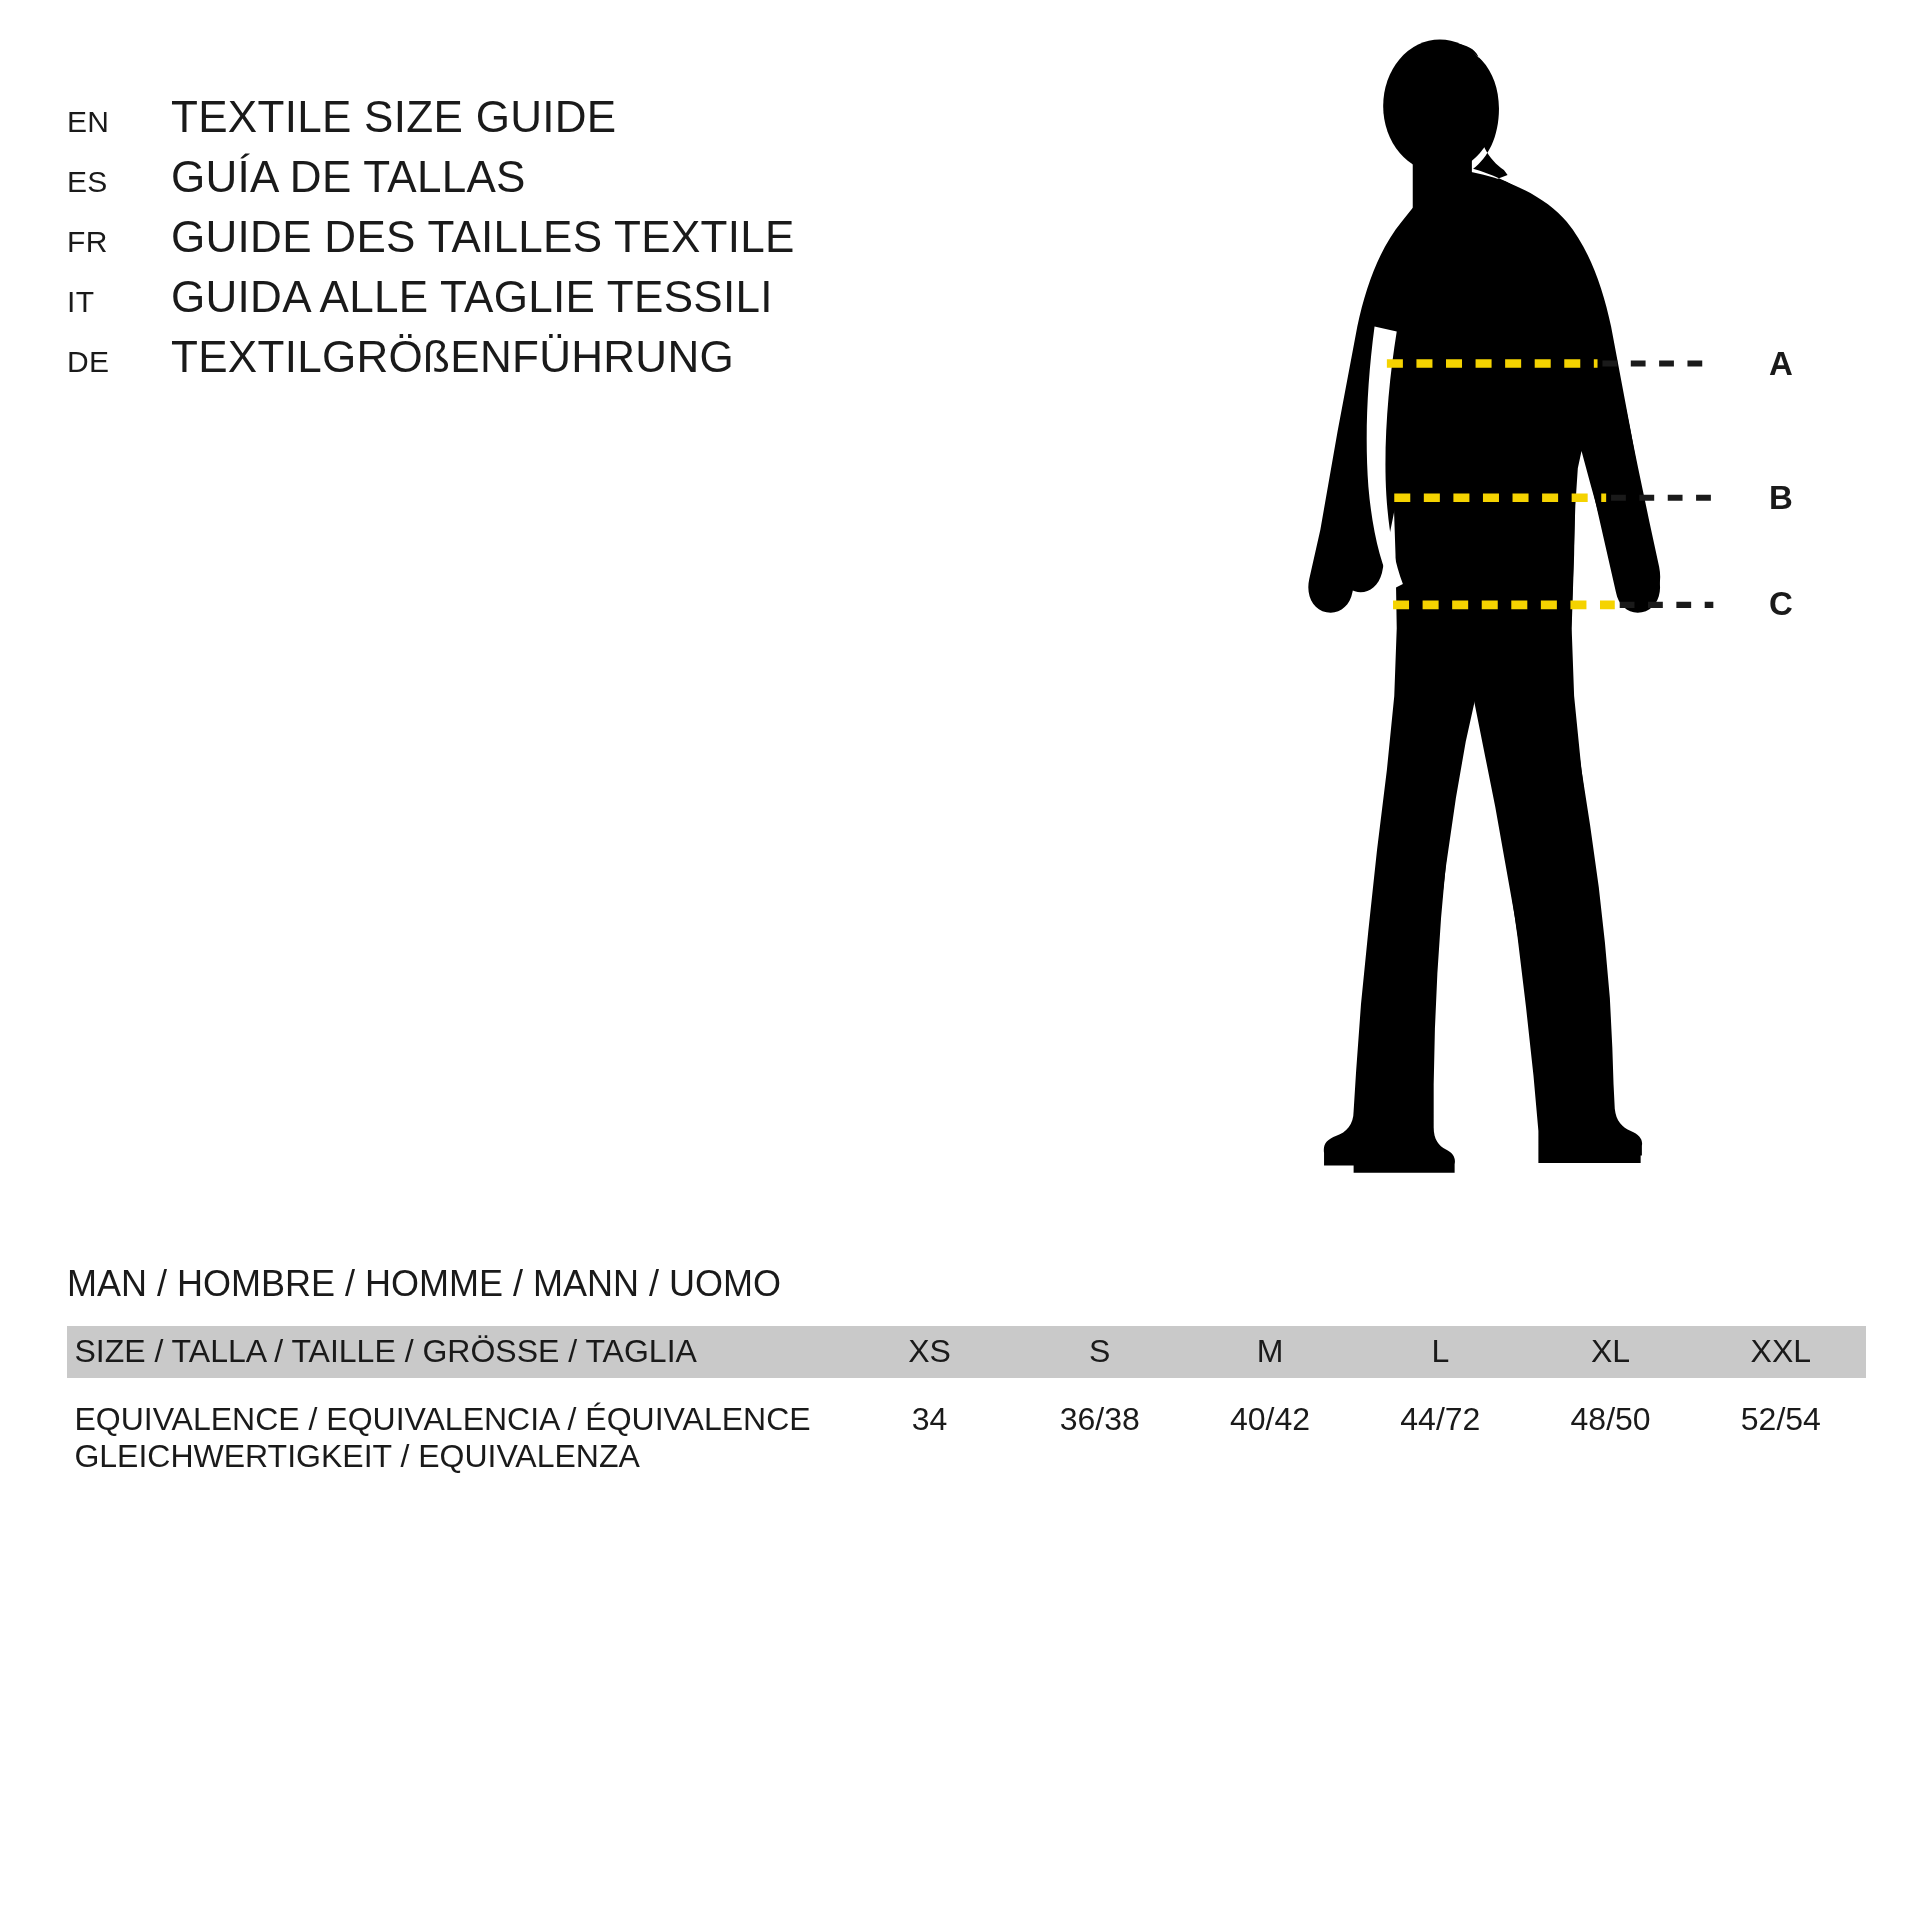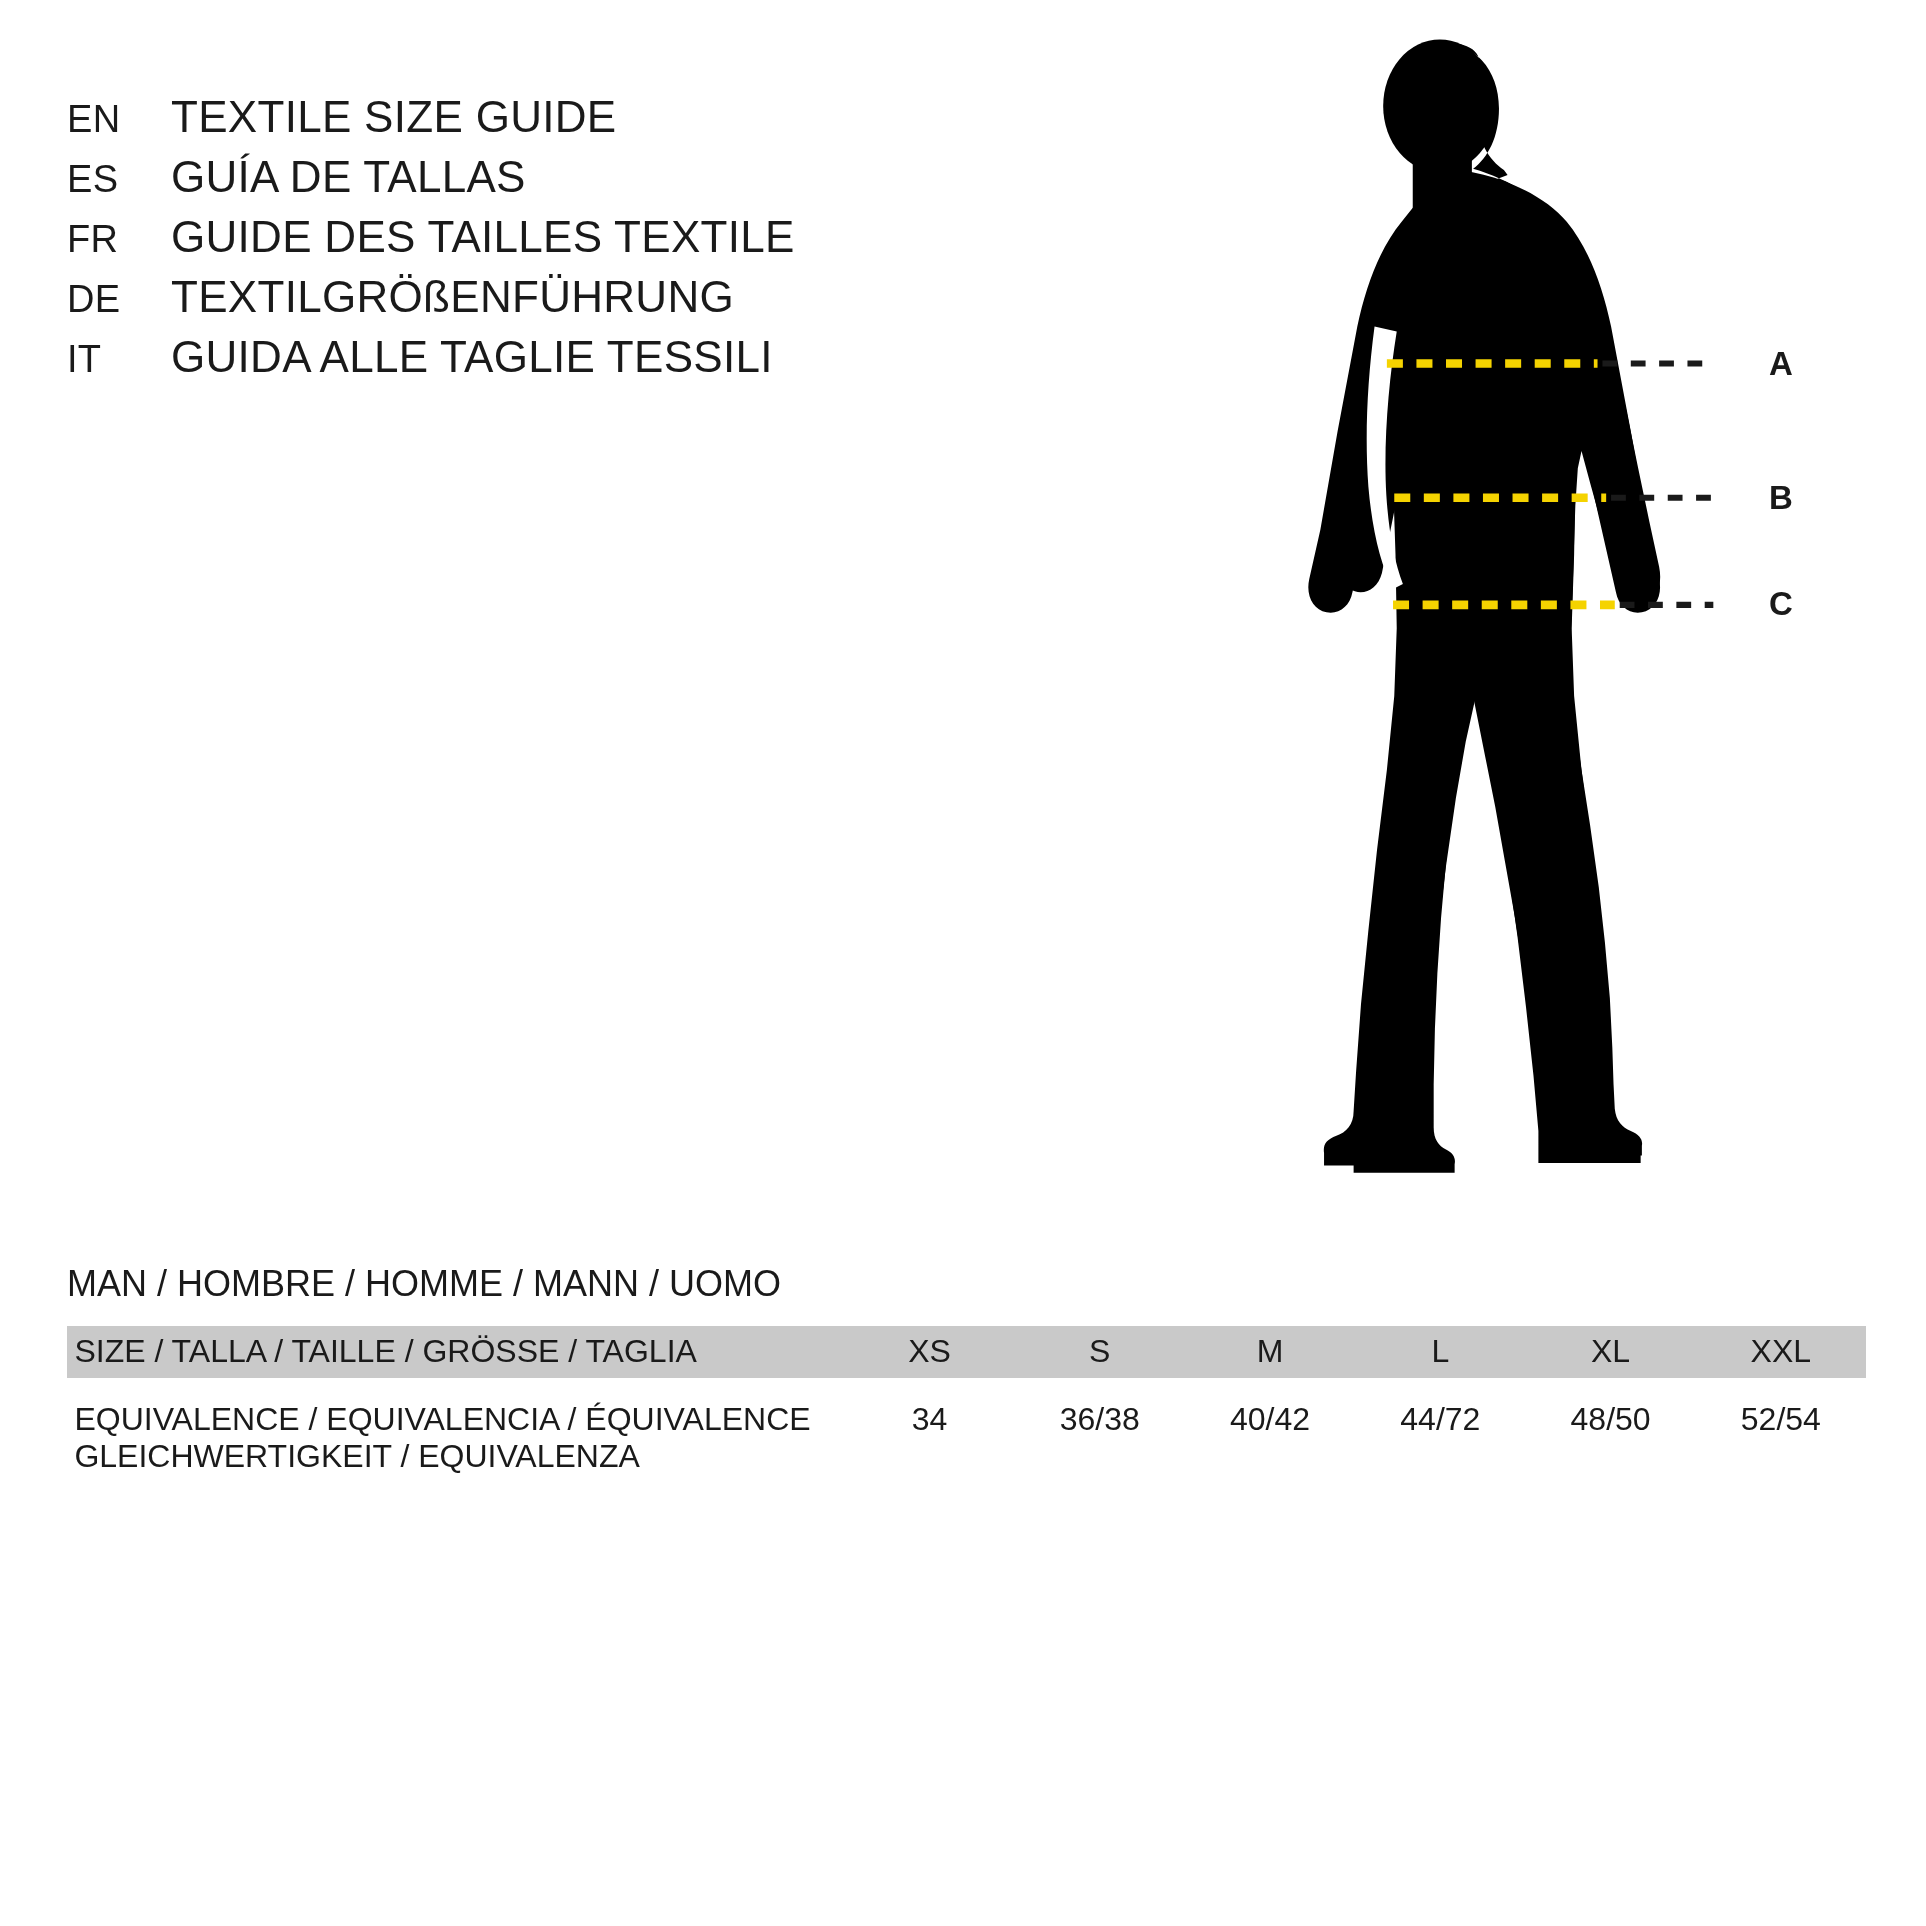--- a/index.html
+++ b/index.html
@@ -23,21 +23,21 @@
     top: 92px;
     width: 801px;
   }
   .lang-row {
     display: flex;
     align-items: baseline;
     height: 60px;
   }
   .lang-code {
     width: 104px;
-    font-size: 38px;
+    font-size: 30px;
     letter-spacing: 0.3px;
     color: #1a1a1a;
     white-space: nowrap;
   }
   .lang-text {
     font-size: 44px;
     letter-spacing: 0.3px;
     color: #1a1a1a;
     white-space: nowrap;
   }
@@ -121,26 +121,26 @@
   </div>
   <div class="lang-row">
     <span class="lang-code">ES</span>
     <span class="lang-text">GUÍA DE TALLAS</span>
   </div>
   <div class="lang-row">
     <span class="lang-code">FR</span>
     <span class="lang-text">GUIDE DES TAILLES TEXTILE</span>
   </div>
   <div class="lang-row">
+    <span class="lang-code">IT</span>
+    <span class="lang-text">GUIDA ALLE TAGLIE TESSILI</span>
+  </div>
+  <div class="lang-row">
     <span class="lang-code">DE</span>
     <span class="lang-text">TEXTILGRÖßENFÜHRUNG</span>
-  </div>
-  <div class="lang-row">
-    <span class="lang-code">IT</span>
-    <span class="lang-text">GUIDA ALLE TAGLIE TESSILI</span>
   </div>
 </div>
 
 <div class="figure-area">
   <svg class="figure-svg" width="567" height="1158" viewBox="0 0 920 1880">
 
     <path fill="#000000" d="M252,8 C312,8 352,52 352,116 C352,162 334,196 310,214
       C352,226 394,248 430,278 C470,312 498,356 512,404
       L536,500 L560,612 L578,700 L596,786 L612,860
       C618,890 608,914 588,920 C570,926 552,914 546,892

